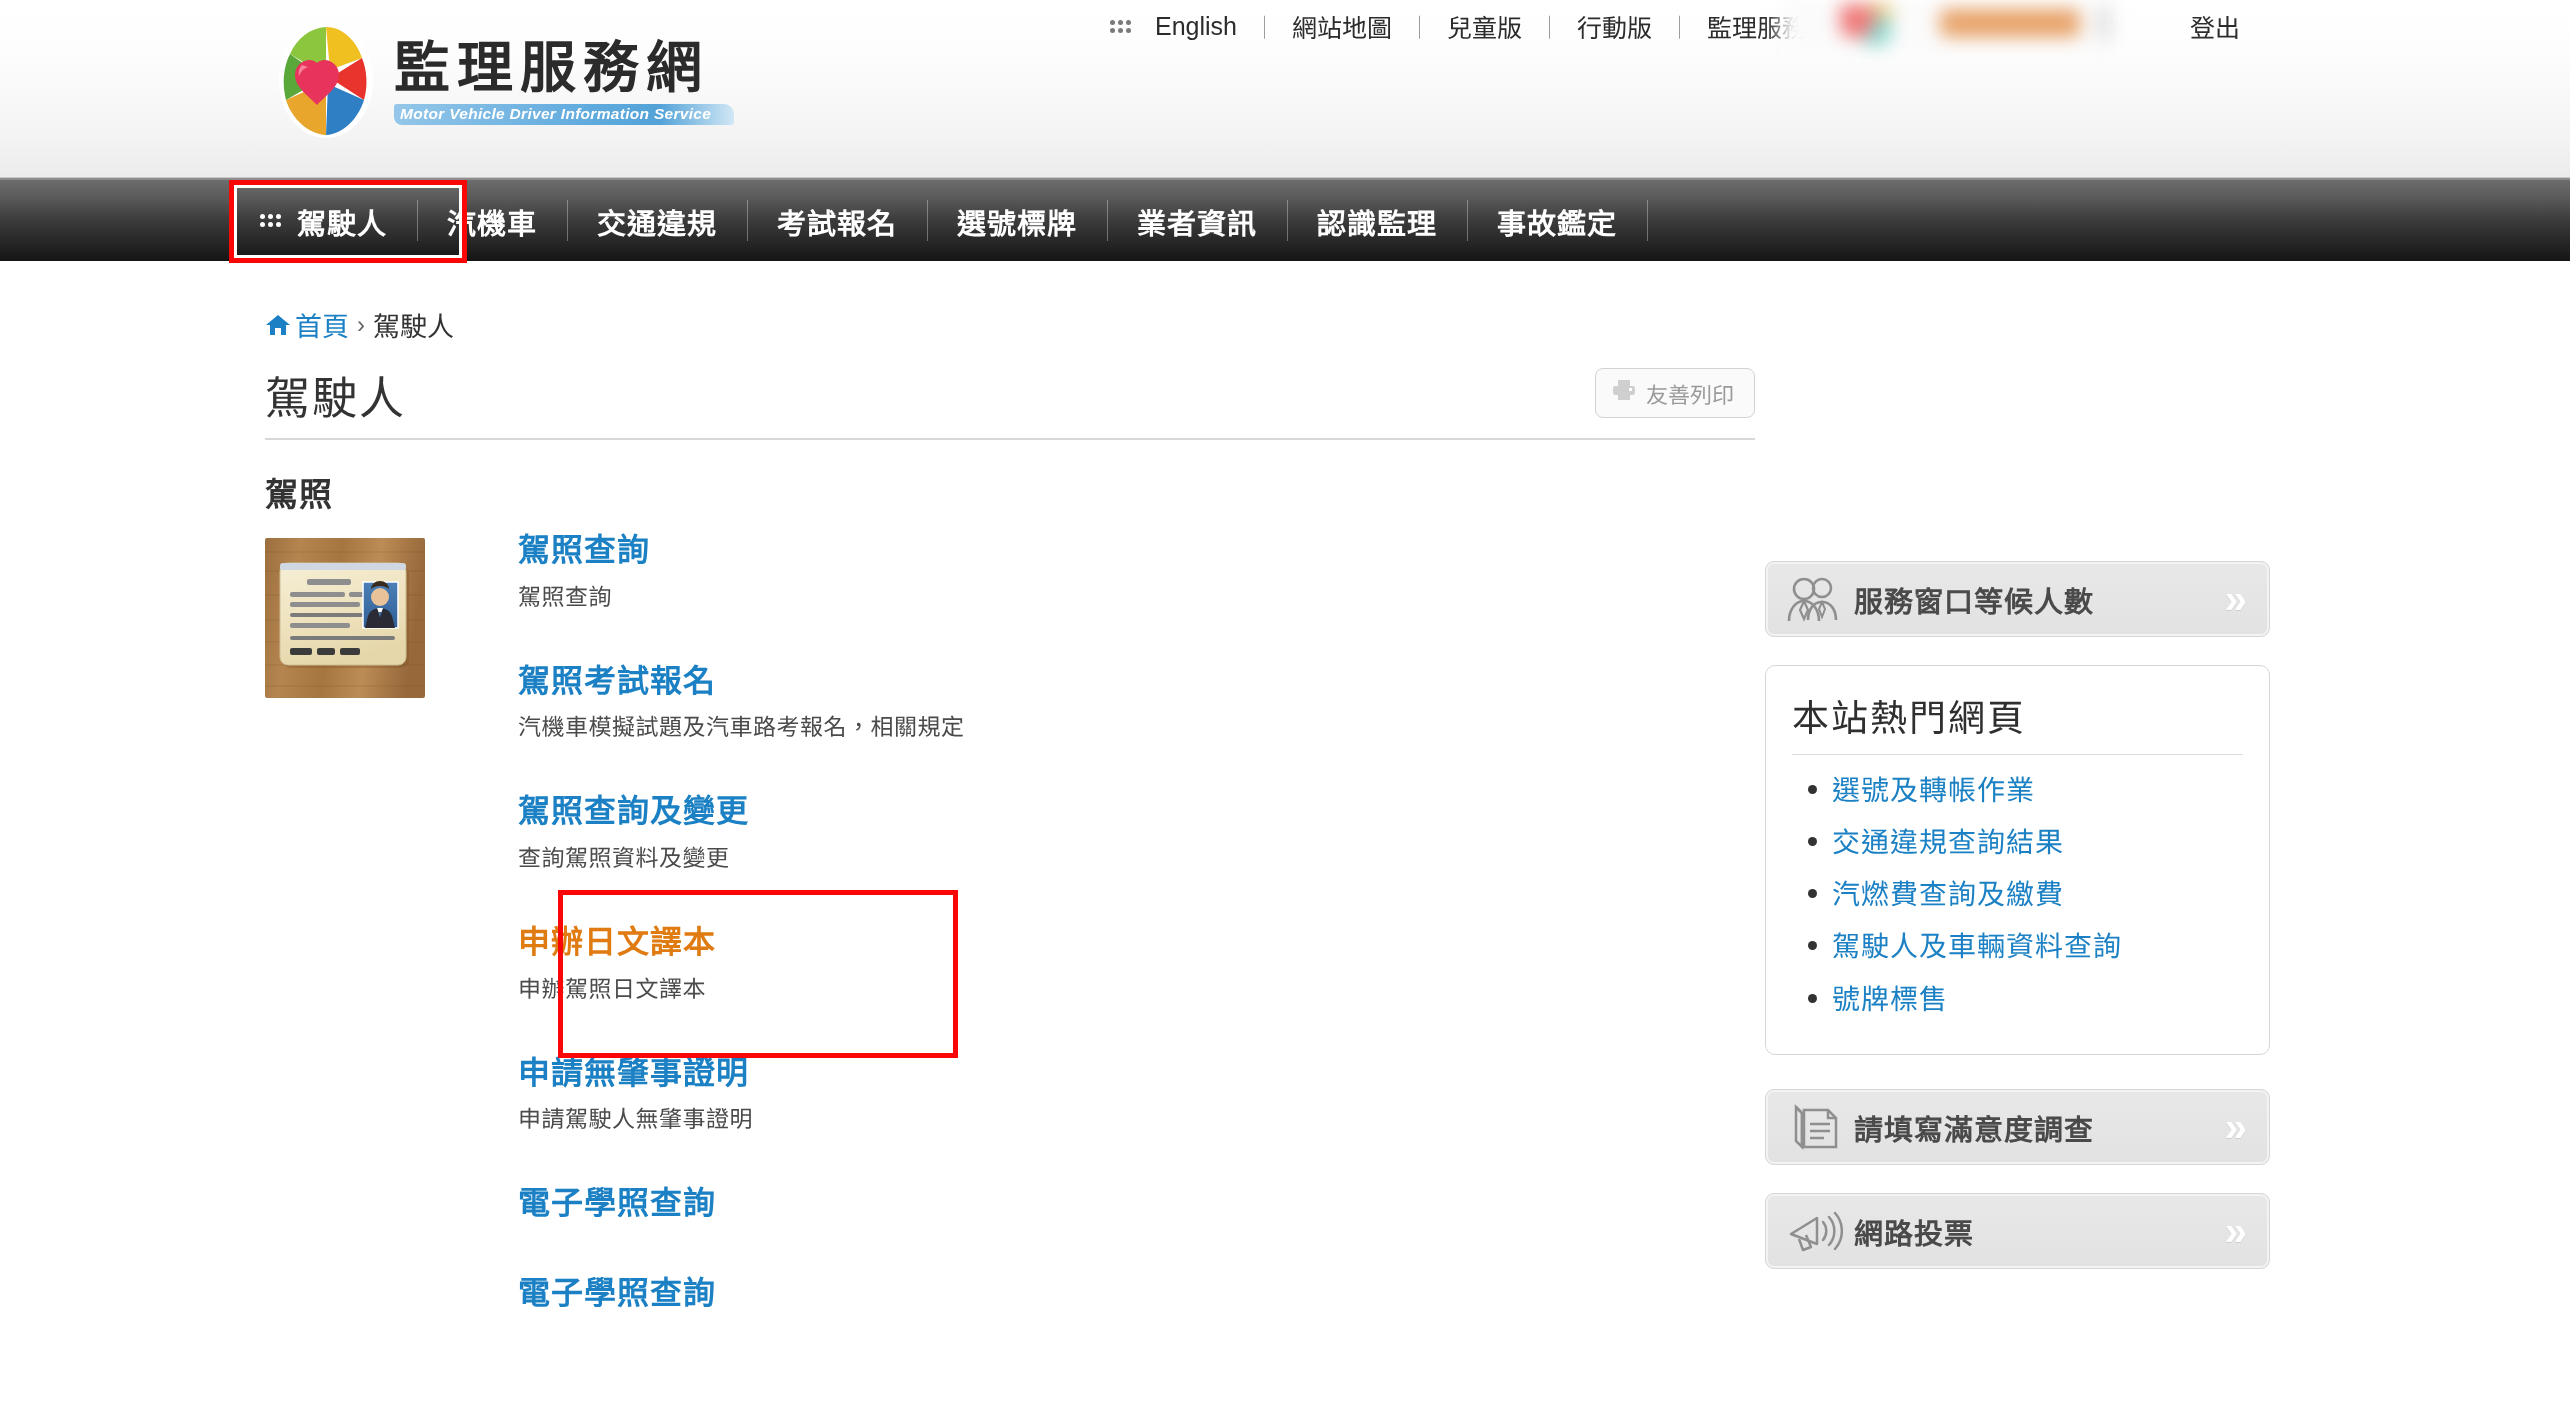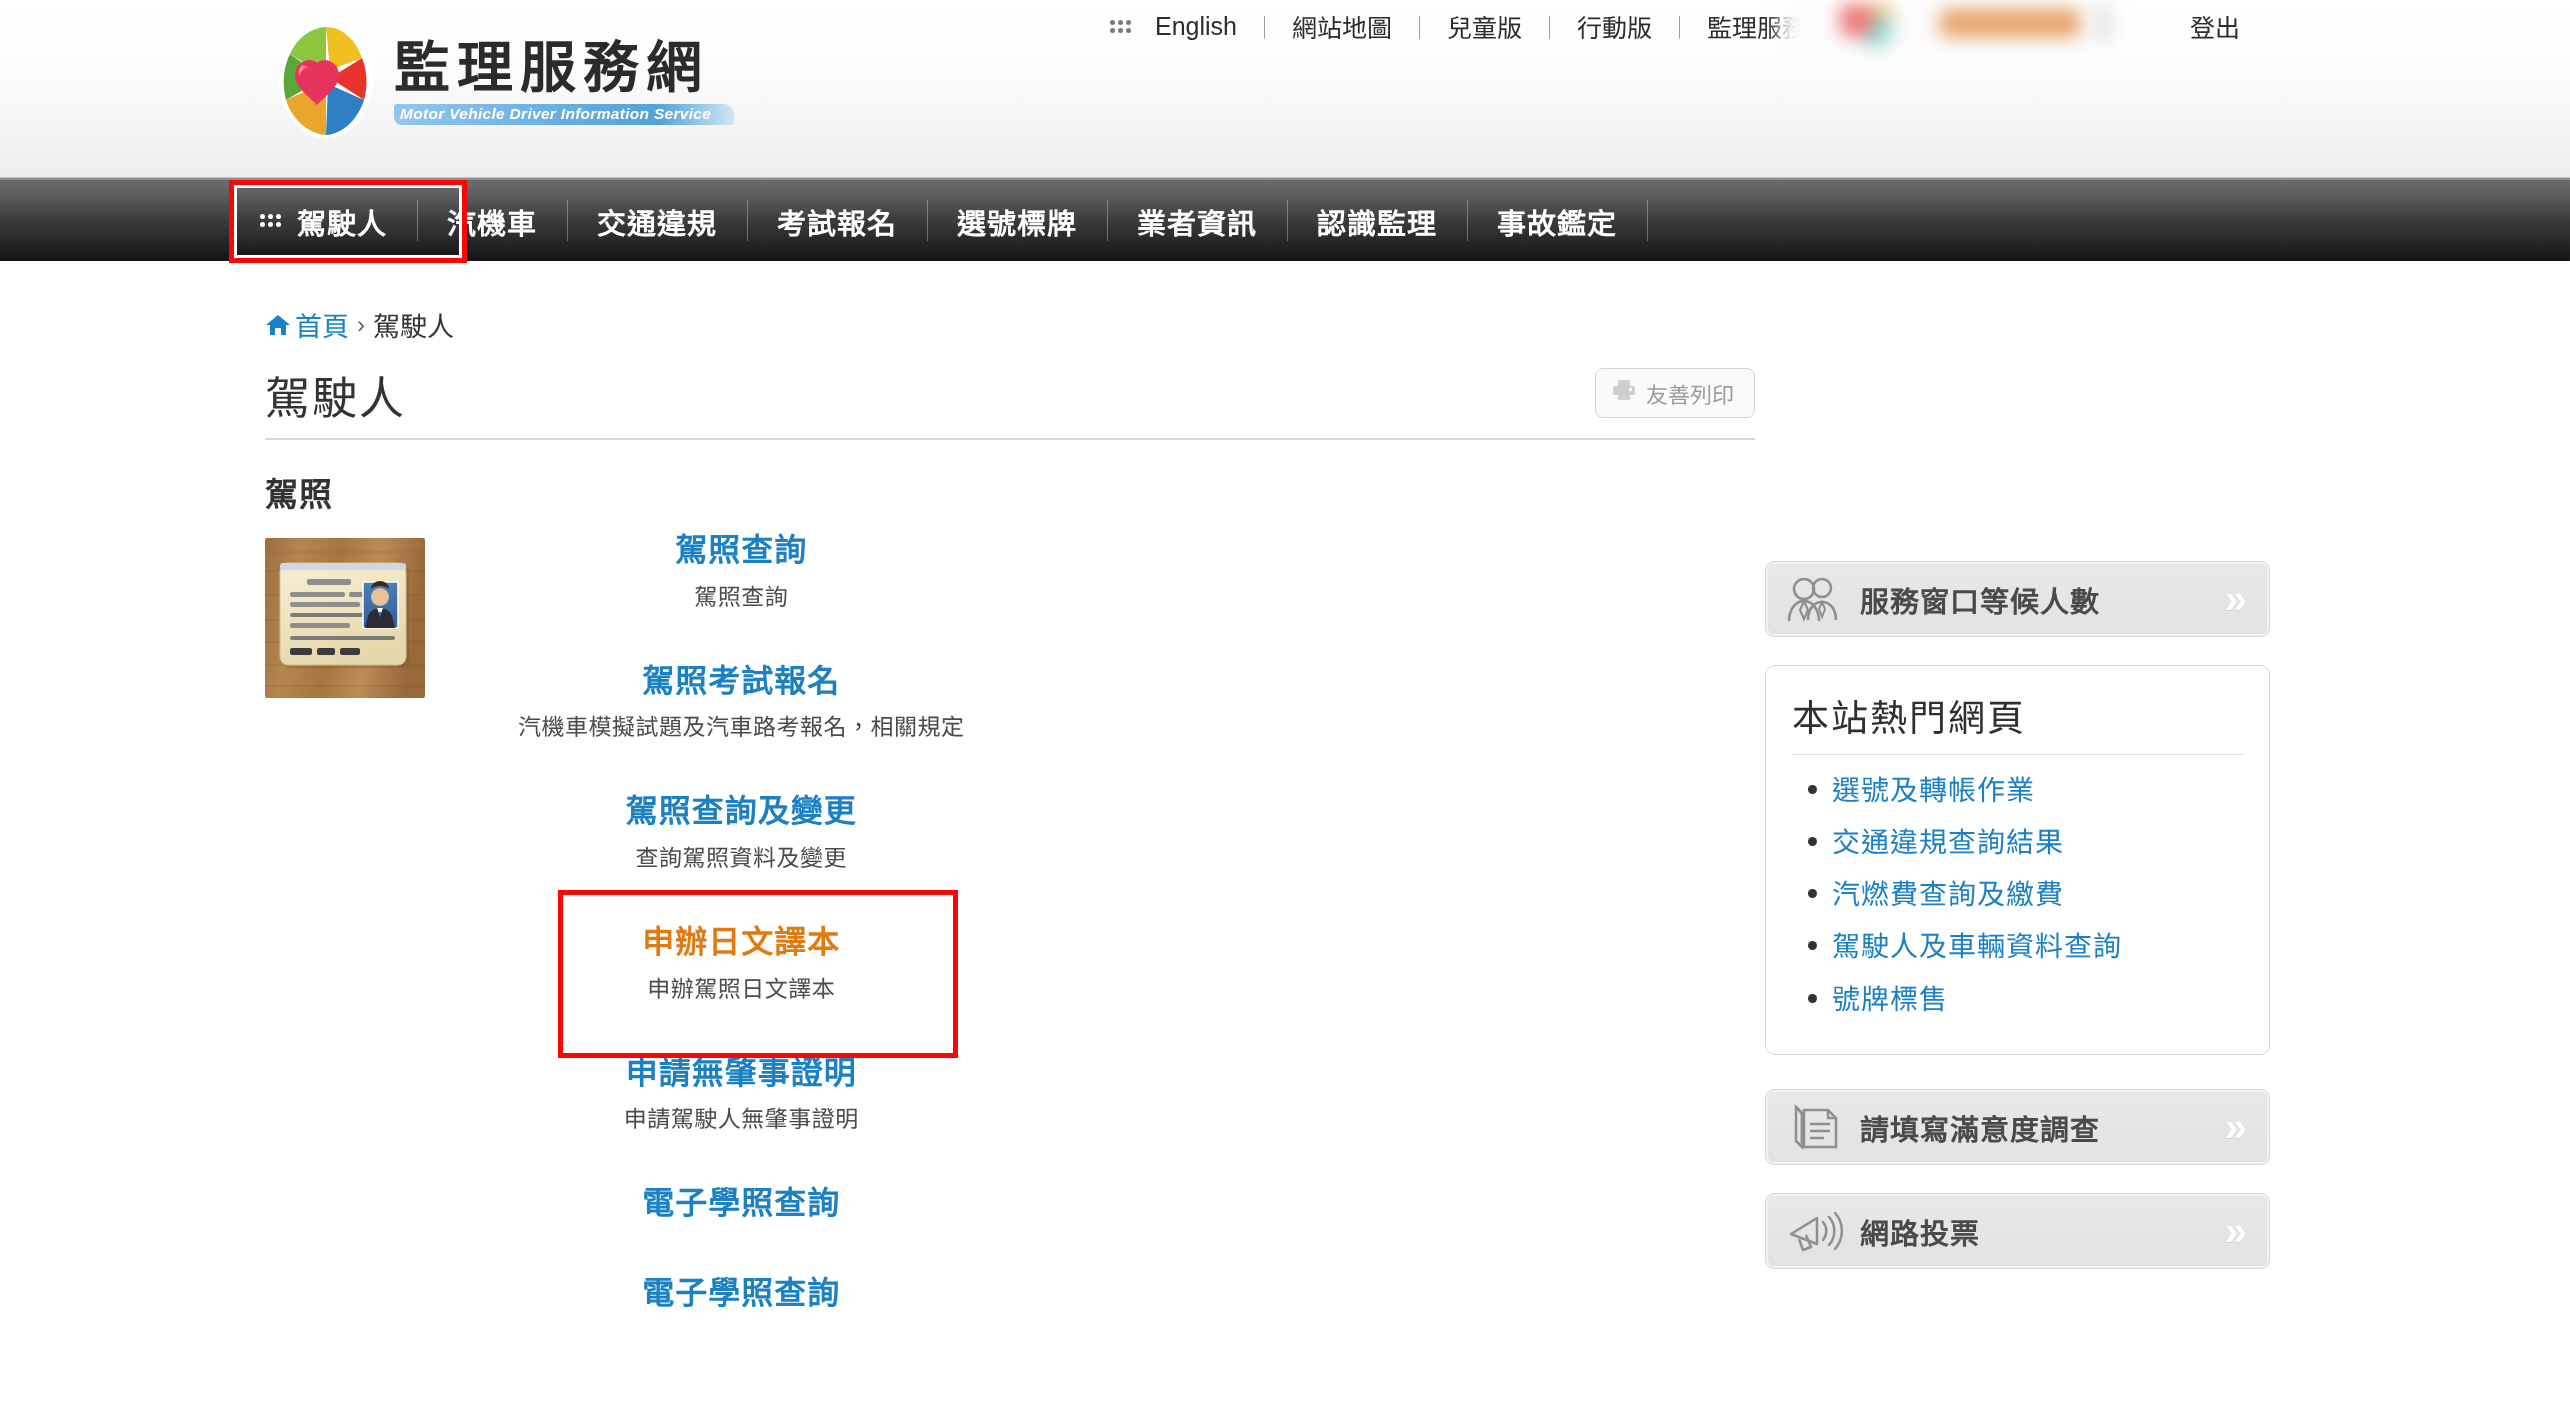--- a/index.html
+++ b/index.html
@@ -260,21 +260,21 @@
   
   .section-head {
     font-size: 33px;
     font-weight: 700;
     color: #333333;
     letter-spacing: 1px;
     padding: 28px 0 14px 0;
   }
 
   
-  .svc-area { position: relative; display: flex; align-items: flex-start; text-align: center; }
+  .svc-area { position: relative; display: flex; align-items: flex-start; }
   .svc-thumb {
     flex: none;
     width: 160px;
     height: 160px;
     margin-top: 8px;
     border-radius: 2px;
     overflow: hidden;
   }
   .svc-list { margin-left: 93px; padding-top: 0; }
 
@@ -329,21 +329,21 @@
     padding: 0 18px;
     margin-bottom: 28px;
     cursor: pointer;
     box-shadow: inset 0 0 0 2px #f3f3f3;
   }
   .side-btn .sb-icon { flex: none; width: 62px; height: 48px; display:flex; align-items:center; justify-content:center; }
   .side-btn .sb-label {
     font-size: 29px;
     color: #4a4a4a;
     font-weight: 700;
-    margin-left: 14px;
+    margin-left: 8px;
     letter-spacing: 1px;
     white-space: nowrap;
   }
   .side-btn .sb-arrow {
     margin-left: auto;
     color: #ffffff;
     font-size: 40px;
     font-weight: 700;
     line-height: 1;
     letter-spacing: -6px;

